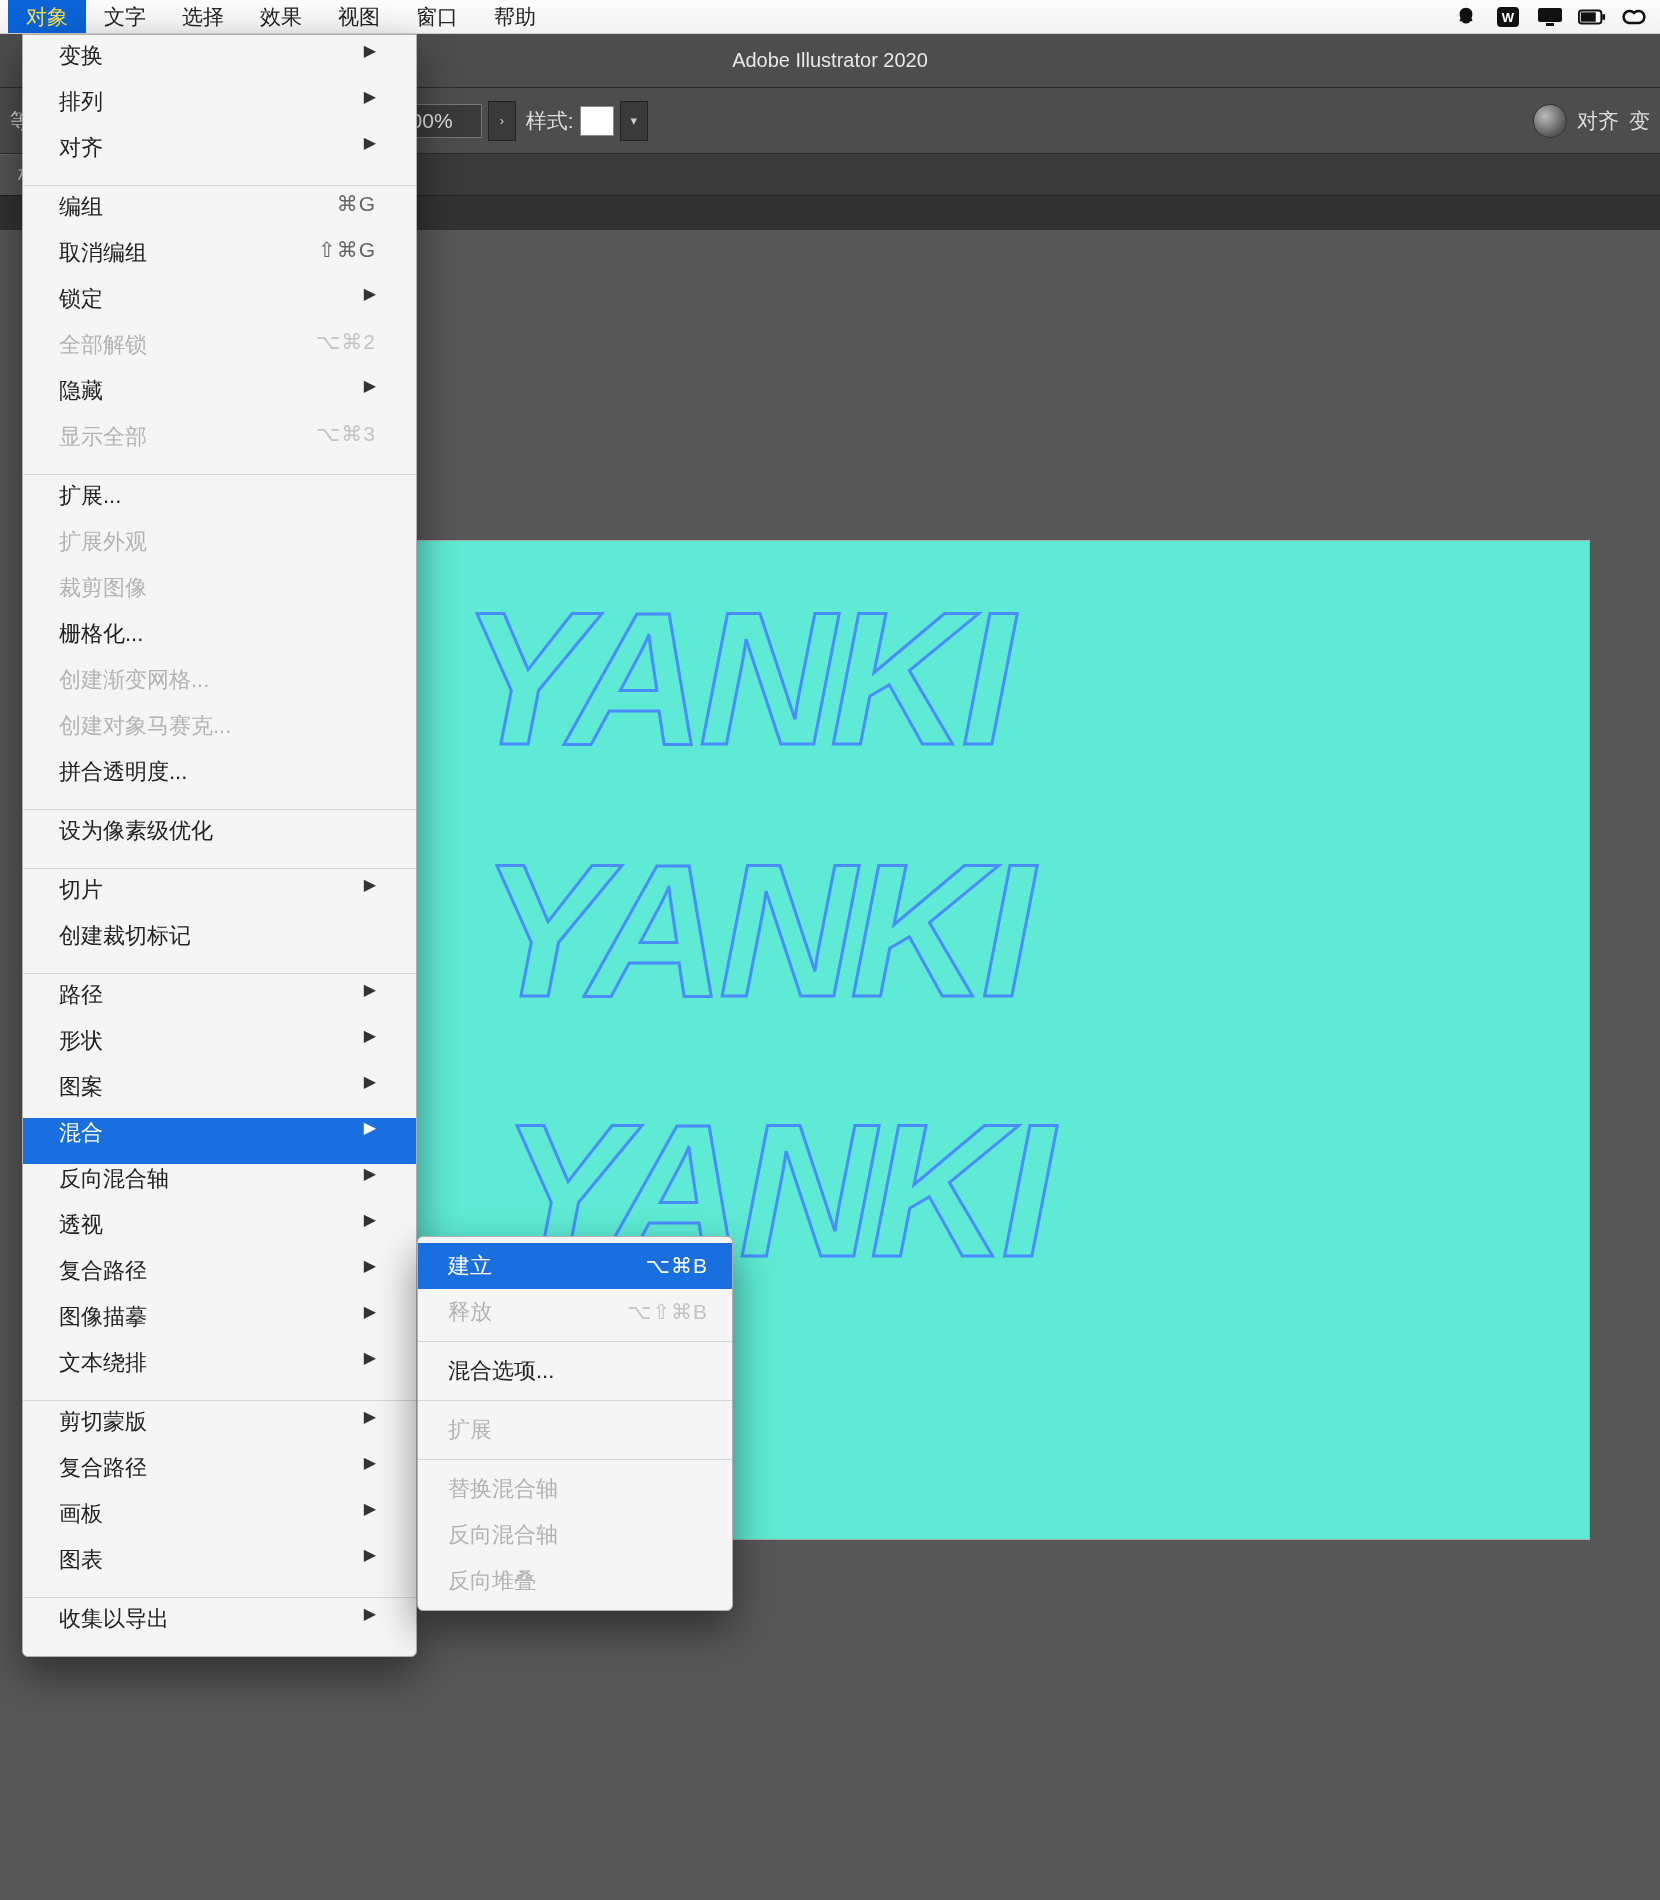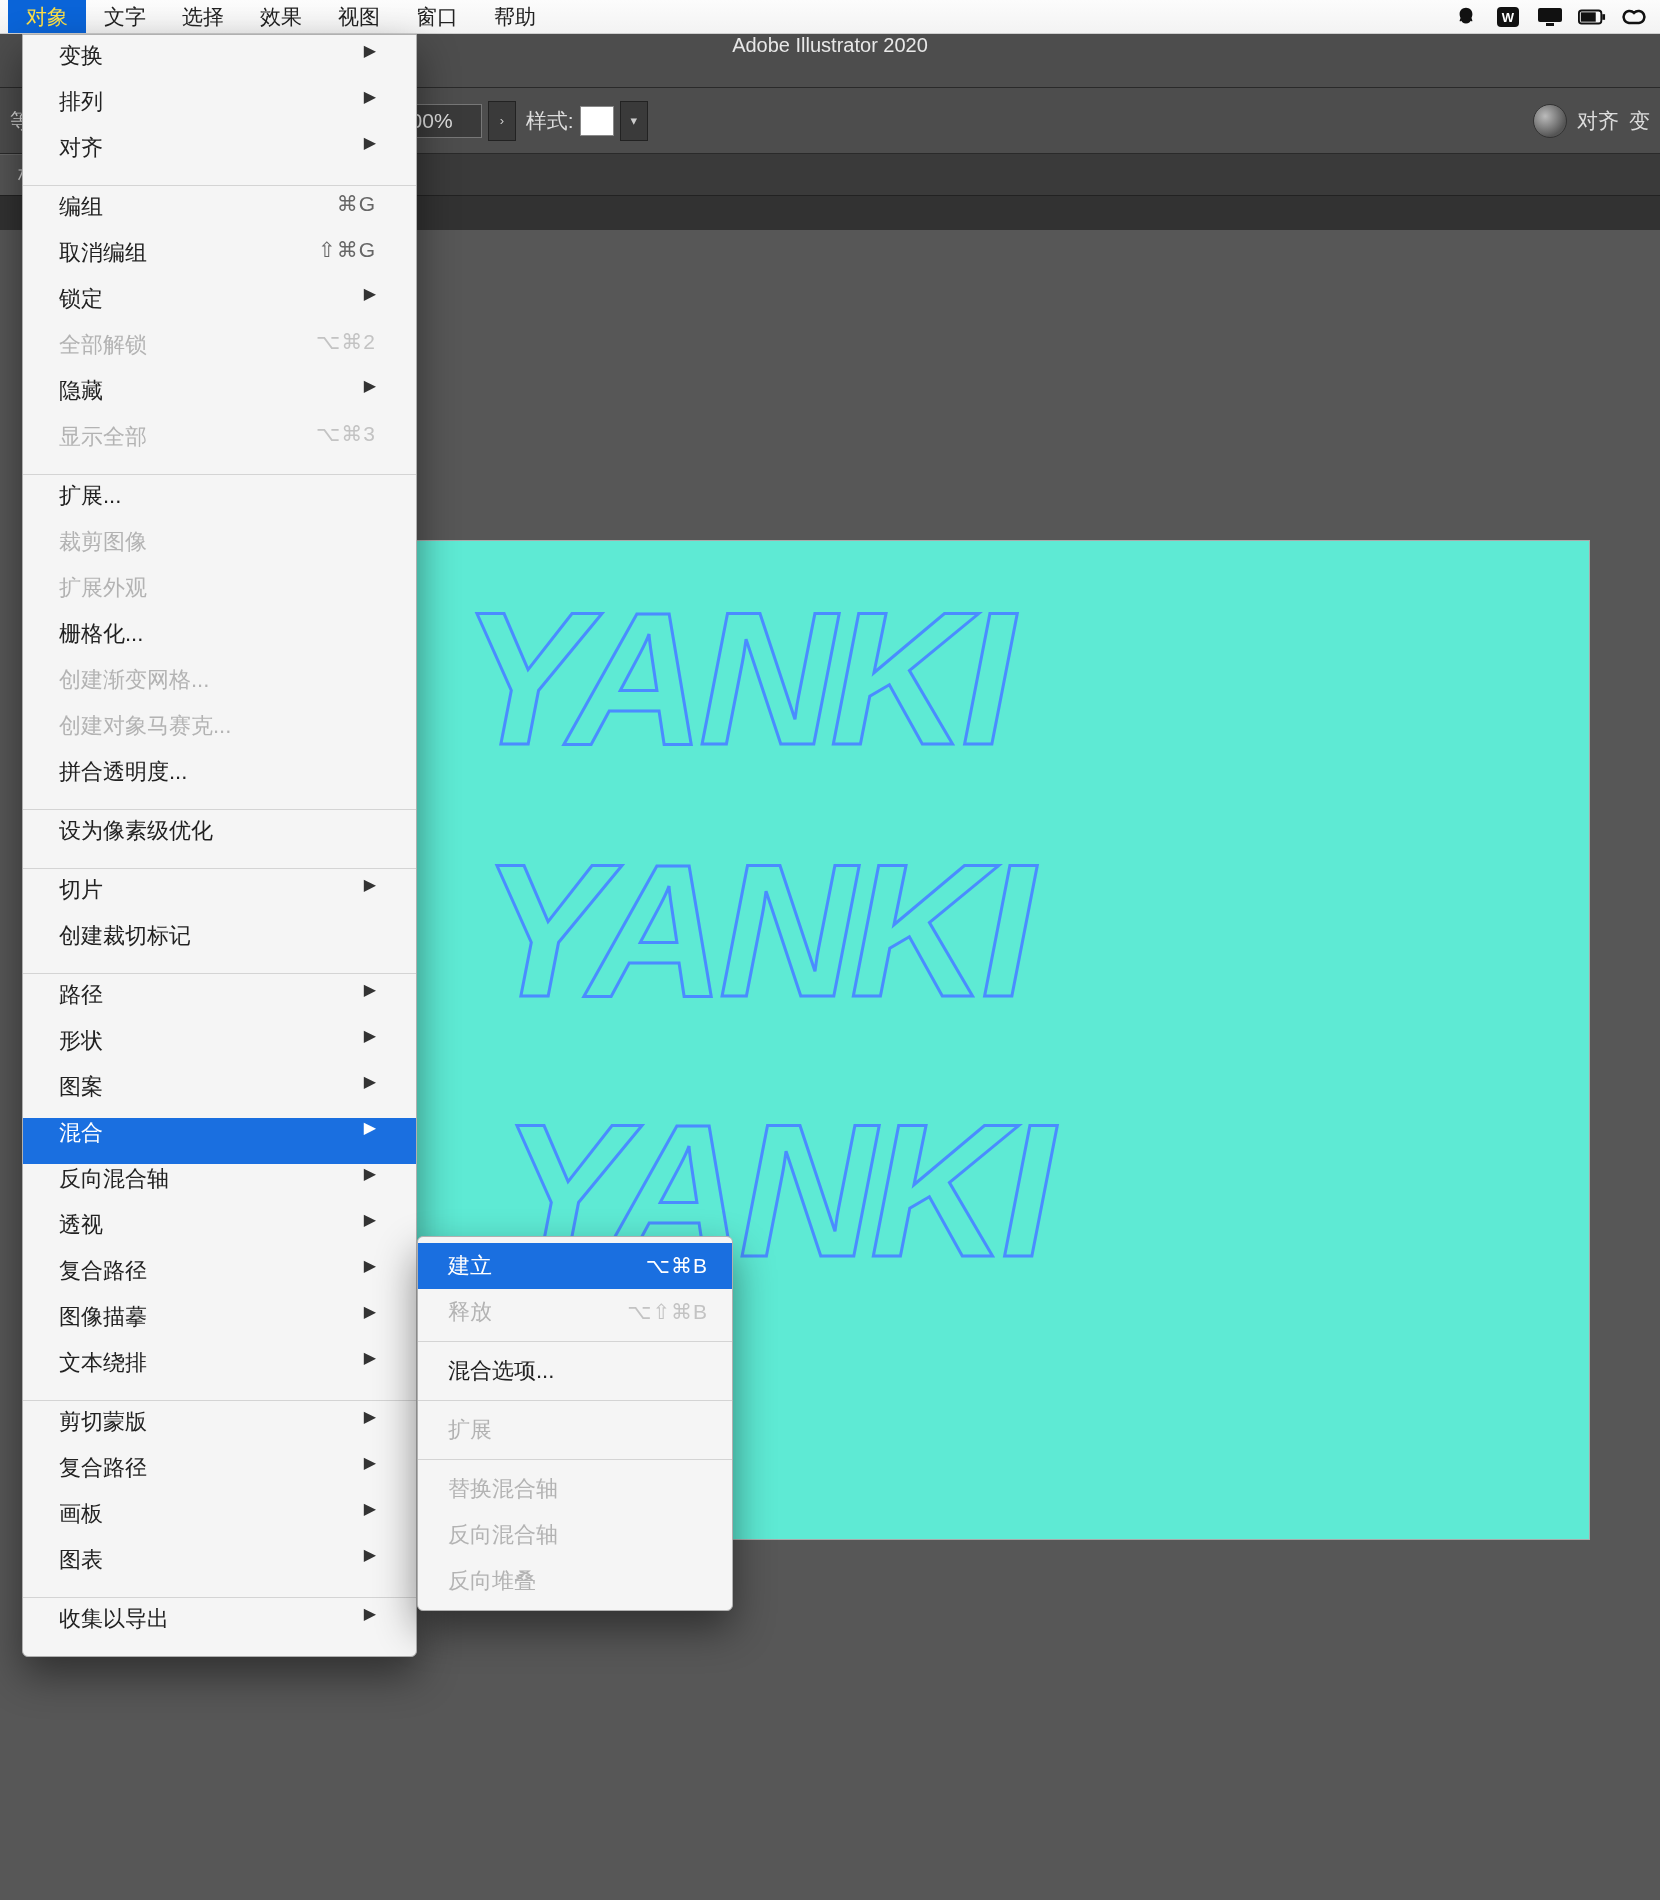--- a/index.html
+++ b/index.html
@@ -52,21 +52,21 @@
   .app-shell {
     position: absolute;
     top: 34px; left: 0; right: 0; bottom: 0;
     background: #323232;
   }
   .app-title {
     height: 54px;
     background: #4d4d4d;
     color: #e8e8e8;
     font-size: 20px;
-    display:flex; justify-content:center;
+    display:flex; align-items:center; justify-content:center;
     border-bottom:1px solid #2a2a2a;
   }
 
   .ctrlbar {
     height: 66px;
     background:#4d4d4d;
     border-bottom:1px solid #2a2a2a;
     display:flex;
     align-items:center;
     gap:10px;
@@ -348,24 +348,24 @@
     </div>
     <div class="item disabled">
       <span class="lbl">显示全部</span>
       <span class="sc">⌥⌘3</span>
     </div>
     <div class="sep"></div>
     <div class="item">
       <span class="lbl">扩展...</span>
     </div>
     <div class="item disabled">
+      <span class="lbl">扩展外观</span>
+    </div>
+    <div class="item disabled">
       <span class="lbl">裁剪图像</span>
-    </div>
-    <div class="item disabled">
-      <span class="lbl">扩展外观</span>
     </div>
     <div class="item">
       <span class="lbl">栅格化...</span>
     </div>
     <div class="item disabled">
       <span class="lbl">创建渐变网格...</span>
     </div>
     <div class="item disabled">
       <span class="lbl">创建对象马赛克...</span>
     </div>

